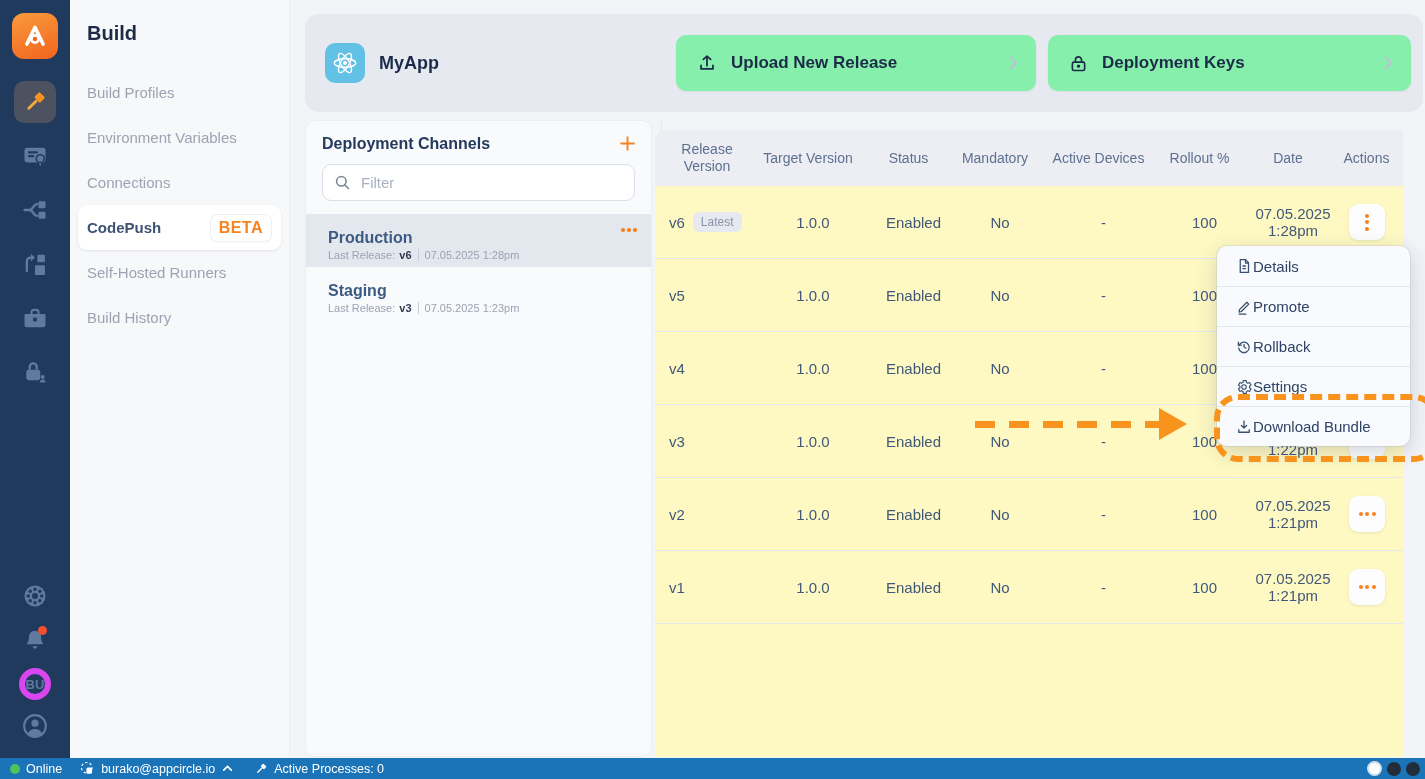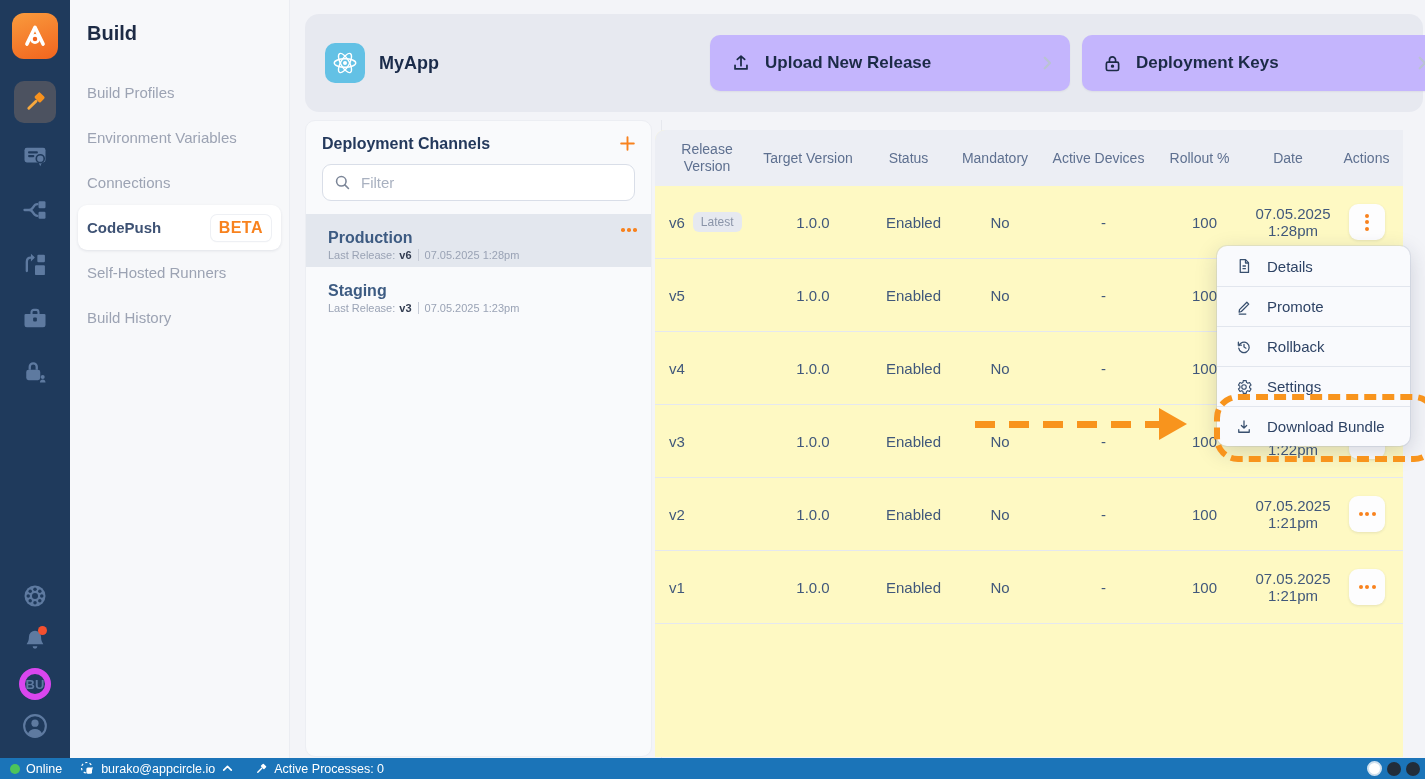--- a/index.html
+++ b/index.html
@@ -25,22 +25,22 @@
              display:flex; align-items:center; padding-left:9px; position:relative; cursor:pointer; }
   .cp-label { font-size:15px; font-weight:600; color:#3E5274; }
   .beta-pill { position:absolute; right:10px; font-size:16px; font-weight:700; letter-spacing:.5px; color:#F8821E;
                background:#fff; border-radius:6px; padding:4px 8px; box-shadow:0 0 0 1px #EEF0F4, 0 1px 2px rgba(0,0,0,.06); }
 
   
   .hdr { position:absolute; left:305px; top:14px; width:1118px; height:98px; background:#E7E9F0; border-radius:14px; }
   .react-tile { position:absolute; left:20px; top:29px; width:40px; height:40px; border-radius:10px; background:#63C1E5;
                 display:flex; align-items:center; justify-content:center; }
   .app-name { position:absolute; left:74px; top:0; height:98px; display:flex; align-items:center; font-size:18px; font-weight:700; color:#1A2B4A; }
-  .hdr-btn { position:absolute; top:21px; height:56px; background:#c4b5fd; border:none; border-radius:10px; cursor:pointer;
-             display:flex; align-items:center; gap:13px; padding:0 44px 0 20px; box-shadow:0 1px 2px rgba(30,40,70,.06);margin-left:34px; }
+  .hdr-btn { position:absolute; top:21px; height:56px; background:#86efac; border:none; border-radius:10px; cursor:pointer;
+             display:flex; align-items:center; gap:13px; padding:0 44px 0 20px; box-shadow:0 1px 2px rgba(30,40,70,.06); }
   .hdr-btn .lbl { font-size:17px; font-weight:600; color:#1C2B47; }
   .hdr-btn .chev { position:absolute; right:14px; display:flex; }
   .btn-upload { left:371px; width:360px; }
   .btn-keys { left:743px; width:363px; }
 
   
   .panel { position:absolute; left:305px; top:120px; width:347px; height:637px; background:#F9FAFC; border:1px solid #ECEEF3; border-radius:10px; }
   .panel-head { display:flex; align-items:center; padding:13px 14px 0 16px; }
   .panel-title { font-size:16px; font-weight:700; color:#24395C; }
   .plus-btn { margin-left:auto; background:none; border:none; cursor:pointer; display:flex; }
@@ -71,21 +71,21 @@
   .badge { font-size:12px; color:#8A94A8; background:#E6E9F0; border-radius:6px; padding:3px 8px; }
   .c-date { line-height:17px; }
   .dots-btn { width:36px; height:36px; margin-left:9px; background:#FDFDFE; border:none; border-radius:9px; cursor:pointer;
               box-shadow:0 1px 3px rgba(20,30,60,.10); display:flex; align-items:center; justify-content:center; gap:2.5px; }
   .dots-btn i { width:4px; height:4px; border-radius:50%; background:#F8821E; }
   .dots-btn.vert { flex-direction:column; }
 
   
   .menu { position:absolute; left:1217px; top:246px; width:193px; background:#F9FAFD; border-radius:10px; overflow:hidden;
           box-shadow:0 6px 22px rgba(25,39,70,.18), 0 0 0 1px rgba(180,190,210,.25); z-index:50; }
-  .menu-item { height:40px; display:flex; align-items:center; gap:14px; padding-left:18px; cursor:pointer; }
+  .menu-item { height:40px; display:flex; align-items:center; padding-left:18px; cursor:pointer; }
   .menu-item + .menu-item { border-top:1px solid #E2E6EE; }
   .mi-label { font-size:15px; color:#2E4365; }
   .mi-icon { display:flex; width:18px; }
 
   
   .dash-line { position:absolute; left:975px; top:421px; width:184px; height:7px; z-index:60;
                background:repeating-linear-gradient(90deg,#F8941D 0 20px,transparent 20px 34px); }
   .dash-head { position:absolute; left:1159px; top:408px; width:0; height:0; z-index:60;
                border-top:16px solid transparent; border-bottom:16px solid transparent; border-left:28px solid #F8941D; }
   .dash-box { position:absolute; left:1214px; top:394px; width:224px; height:68px; border:6px dashed #F8941D; border-radius:24px; z-index:60; }

